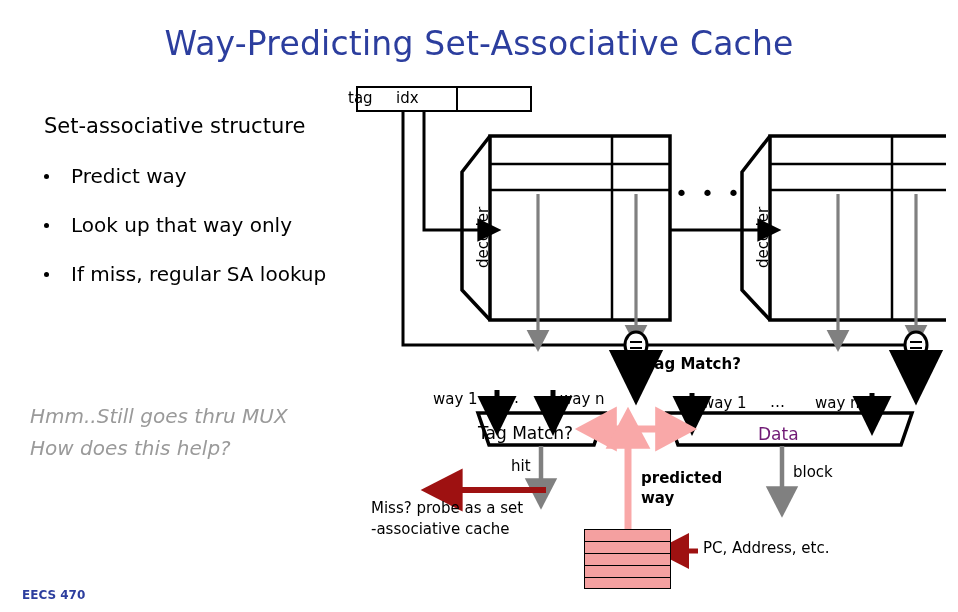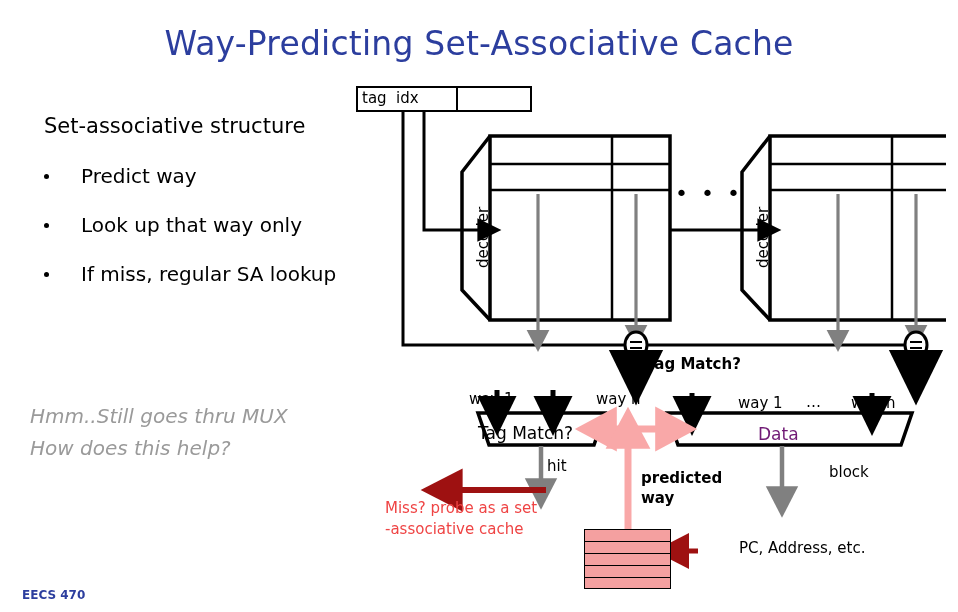--- a/index.html
+++ b/index.html
@@ -57,21 +57,21 @@
   }
   .bullet-dot {
     position: absolute;
     left: 0;
     top: 0.52em;
     width: 5px;
     height: 5px;
     background: #000;
     border-radius: 50%;
   }
-  .bullet-label { margin-left: 37px; display: inline-block; }
+  .bullet-label { margin-left: 27px; display: inline-block; }
 
   
   #addr-box {
     left: 356px;
     top: 86px;
     width: 176px;
     height: 26px;
     border: 2px solid #000;
     box-sizing: border-box;
   }
@@ -81,21 +81,21 @@
     width: 2px;
     height: 26px;
     background: #000;
   }
   .addr-label {
     position: absolute;
     font-size: 15px;
     color: #000;
     white-space: nowrap;
   }
-  #addr-tag { left: 362px; top: 89px; }
+  #addr-tag { left: 348px; top: 89px; }
   #addr-idx { left: 396px; top: 89px; }
 
   
   .decoder-label {
     position: absolute;
     font-size: 15px;
     color: #000;
     transform: rotate(-90deg);
     transform-origin: left top;
     white-space: nowrap;
@@ -108,21 +108,20 @@
     left: 675px; top: 181px;
     font-size: 22px; letter-spacing: 3px; color: #000;
   }
 
   
   .dlabel {
     position: absolute;
     font-size: 15px;
     color: #000;
     white-space: nowrap;
-    margin-left: 36px;
   }
   #tag-match-bus-label { left: 646px; top: 355px; font-weight: bold; font-size: 15px; }
 
   #mux-left-label {
     left: 478px; top: 423px; font-size: 17px; color: #000;
   }
   #mux-right-label {
     left: 758px; top: 424px; font-size: 17px; color: #701a75;
   }
 
@@ -136,22 +135,22 @@
 
   #hit-label   { left: 511px; top: 457px; text-align: center; }
   #block-label { left: 793px; top: 463px; text-align: center; }
 
   #predicted-way {
     left: 641px; top: 468px;
     font-size: 15px; font-weight: bold; line-height: 20px;
     color: #000;
   }
   #miss-note {
-    left: 385px; top: 498px;
-    font-size: 15px; line-height: 21px; color: #ef4444;
+    left: 371px; top: 498px;
+    font-size: 15px; line-height: 21px; color: #000000;
   }
   #pc-addr-label { left: 703px; top: 539px; }
 
   
   #comment {
     left: 30px; top: 400px;
     font-size: 20px;
     font-style: italic;
     color: #9a9a9a;
     line-height: 32px;

